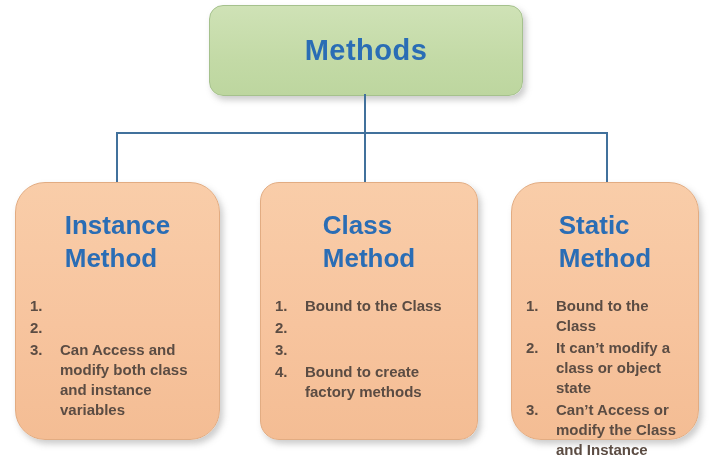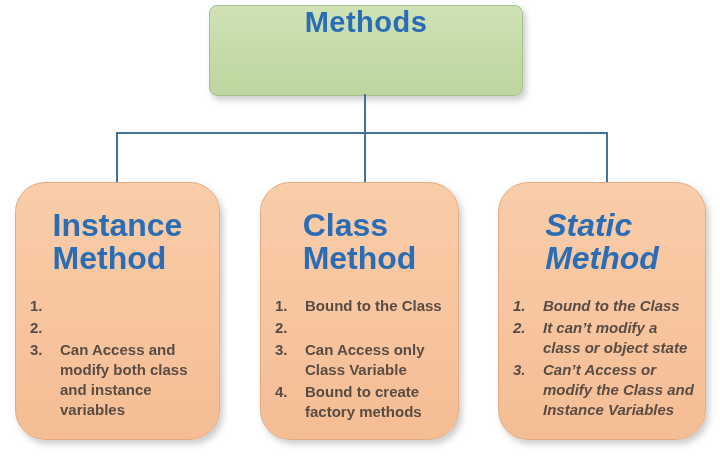--- a/index.html
+++ b/index.html
@@ -11,23 +11,23 @@
   }
   .canvas { position: absolute; inset: 0; }
 
   
   .root-node {
     position: absolute;
     left: 209px; top: 5px;
     width: 312px; height: 89px;
     background: linear-gradient(180deg, #cfe2b6 0%, #c3daa6 60%, #bdd69f 100%);
     border: 1px solid #a5c18d;
-    border-radius: 8px;
+    border-radius: 14px;
     box-shadow: 3px 4px 6px rgba(110,110,110,0.35);
-    display: flex; align-items: flex-start; justify-content: center;
+    display: flex; align-items: center; justify-content: center;
   }
   .root-label {
     color: #2a6db5;
     font-size: 29px;
     font-weight: bold;
     letter-spacing: 0.5px;
   }
 
   
   .line { position: absolute; background: #41719c; }
@@ -45,30 +45,30 @@
     top: 182px;
     height: 258px;
     background: linear-gradient(180deg, #f9cda9 0%, #f7c49e 55%, #f4bd94 100%);
     border: 1px solid #e2ac82;
     border-radius: 30px;
     box-shadow: 3px 4px 6px rgba(110,110,110,0.35);
     box-sizing: border-box;
     padding-top: 26px;
   }
   #branch-instance { left: 15px;  width: 205px; }
-  #branch-class    { left: 260px; width: 199px; }
-  #branch-static   { left: 498px; width: 208px; font-style: italic; }
+  #branch-class    { left: 260px; width: 218px; border-radius: 19px; }
+  #branch-static   { left: 511px; width: 188px; }
 
   .branch-title-wrap { text-align: center; }
   .branch-title {
     display: inline-block;
     text-align: left;
     white-space: pre-line;
     color: #2a6db5;
-    font-size: 32px;
+    font-size: 26px;
     line-height: 33px;
     font-weight: bold;
   }
 
   .branch-list {
     list-style: none;
     margin: 21px 0 0 0;
     padding: 0 10px 0 14px;
   }
   .branch-list li {
@@ -129,21 +129,20 @@
     <ol class="branch-list">
       <li>
         <span class="num">1.</span>
         <span class="txt">Bound to the Class</span>
       </li>
       <li>
         <span class="num">2.</span>
       </li>
       <li>
         <span class="num">3.</span>
-        <span class="txt">Can Access only Class Variable</span>
       </li>
       <li>
         <span class="num">4.</span>
         <span class="txt">Bound to create factory methods</span>
       </li>
     </ol>
   </div>
 
   <div class="branch" id="branch-static">
     <div class="branch-title-wrap">

